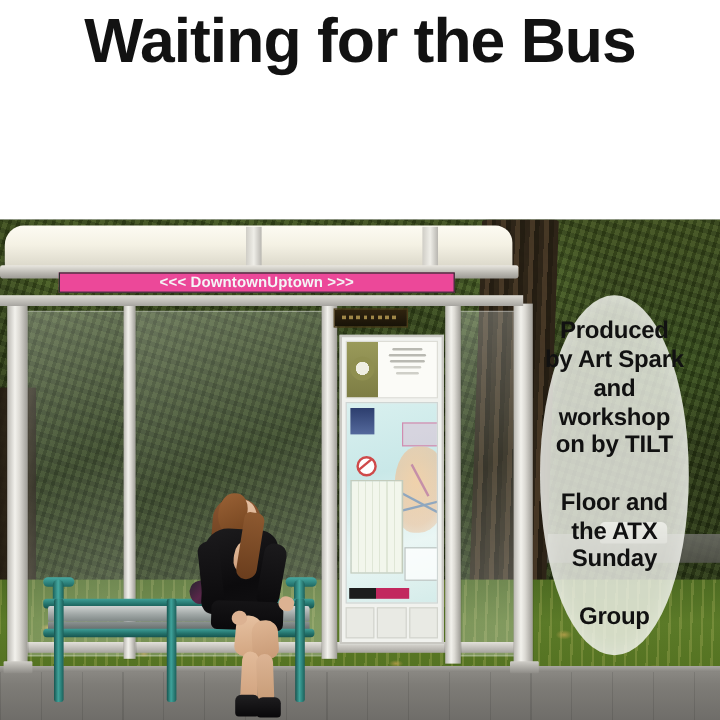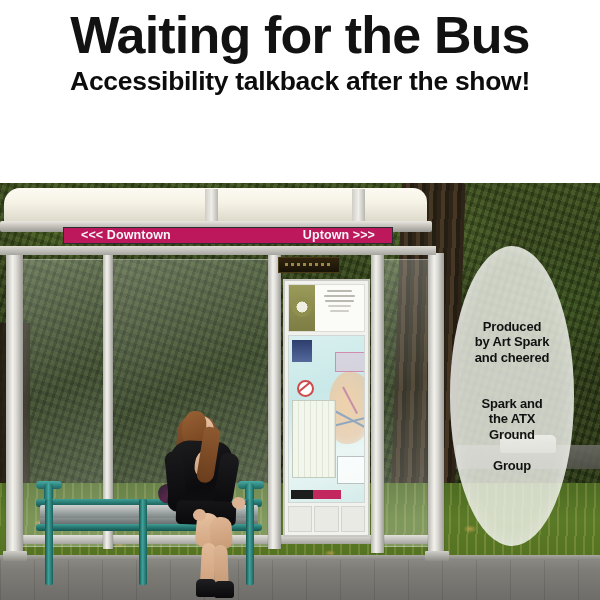--- a/index.html
+++ b/index.html
@@ -197,27 +197,27 @@
     width: 13px; height: 34px;
     background: linear-gradient(90deg,#cfcdc6,#efeee8,#b8b6b0);
     top: 6px;
   }
   .rb1 { left: 205px; }
   .rb2 { left: 352px; }
 
   
   .dest-sign {
     position: absolute;
-    left: 63px; top: 44px;
+    left: 49px; top: 44px;
     width: 330px; height: 17px;
-    background: #be185d;
+    background: #ec4899;
     border: 1px solid #2c2d30;
     display: flex;
     align-items: center;
-    justify-content: space-between;
+    justify-content: center;
     padding: 0 17px;
     box-sizing: border-box;
   }
   .dest-sign span {
     color: #f4f5f6;
     font-size: 12.5px;
     font-weight: bold;
     letter-spacing: .1px;
     line-height: 1;
     white-space: nowrap;
@@ -584,35 +584,34 @@
     background: rgba(243,244,238,.80);
     box-shadow: inset 0 0 18px rgba(255,255,255,.35);
     display: flex;
     align-items: center;
     justify-content: center;
     text-align: center;
     box-sizing: border-box;
     padding: 6px 2px;
   }
   .oval-text {
-    font-size: 13px;
+    font-size: 20px;
     font-weight: bold;
     line-height: 1.19;
     color: #111111;
     letter-spacing: -0.2px;
   }
 </style>
 </head>
 <body>
 
 <div id="poster">
 
   <div class="header">
     <h1 class="title">Waiting for the Bus</h1>
-    <p class="line4">Accessibility talkback after the show!</p>
   </div>
 
   <div class="photo">
 
     <div class="trees"></div>
     <div class="trunk2"></div>
     <div class="road-far"></div>
     <div class="car-far"></div>
     <div class="trunk"></div>
     <div class="grass"></div>
@@ -707,17 +706,17 @@
       <div class="thigh-b"></div>
       <div class="hand-r"></div>
       <div class="hand-l"></div>
       <div class="shin-a"></div>
       <div class="shin-b"></div>
       <div class="shoe-a"></div>
       <div class="shoe-b"></div>
     </div>
 
     <div class="oval">
-      <div class="oval-text"><span>Produced</span><br><span>by Art Spark</span><br><span>and cheered</span><br><br><br><span>Spark and</span><br><span>the ATX</span><br><span>Ground</span><br><br><span>Group</span></div>
+      <div class="oval-text"><span>Produced</span><br><span>by Art Spark</span><br><span>and workshop</span><br><span>on by TILT</span><br><br><span>Floor and</span><br><span>the ATX</span><br><span>Sunday</span><br><br><span>Group</span></div>
     </div>
 
   </div>
 </div>
 
 </body></html>

